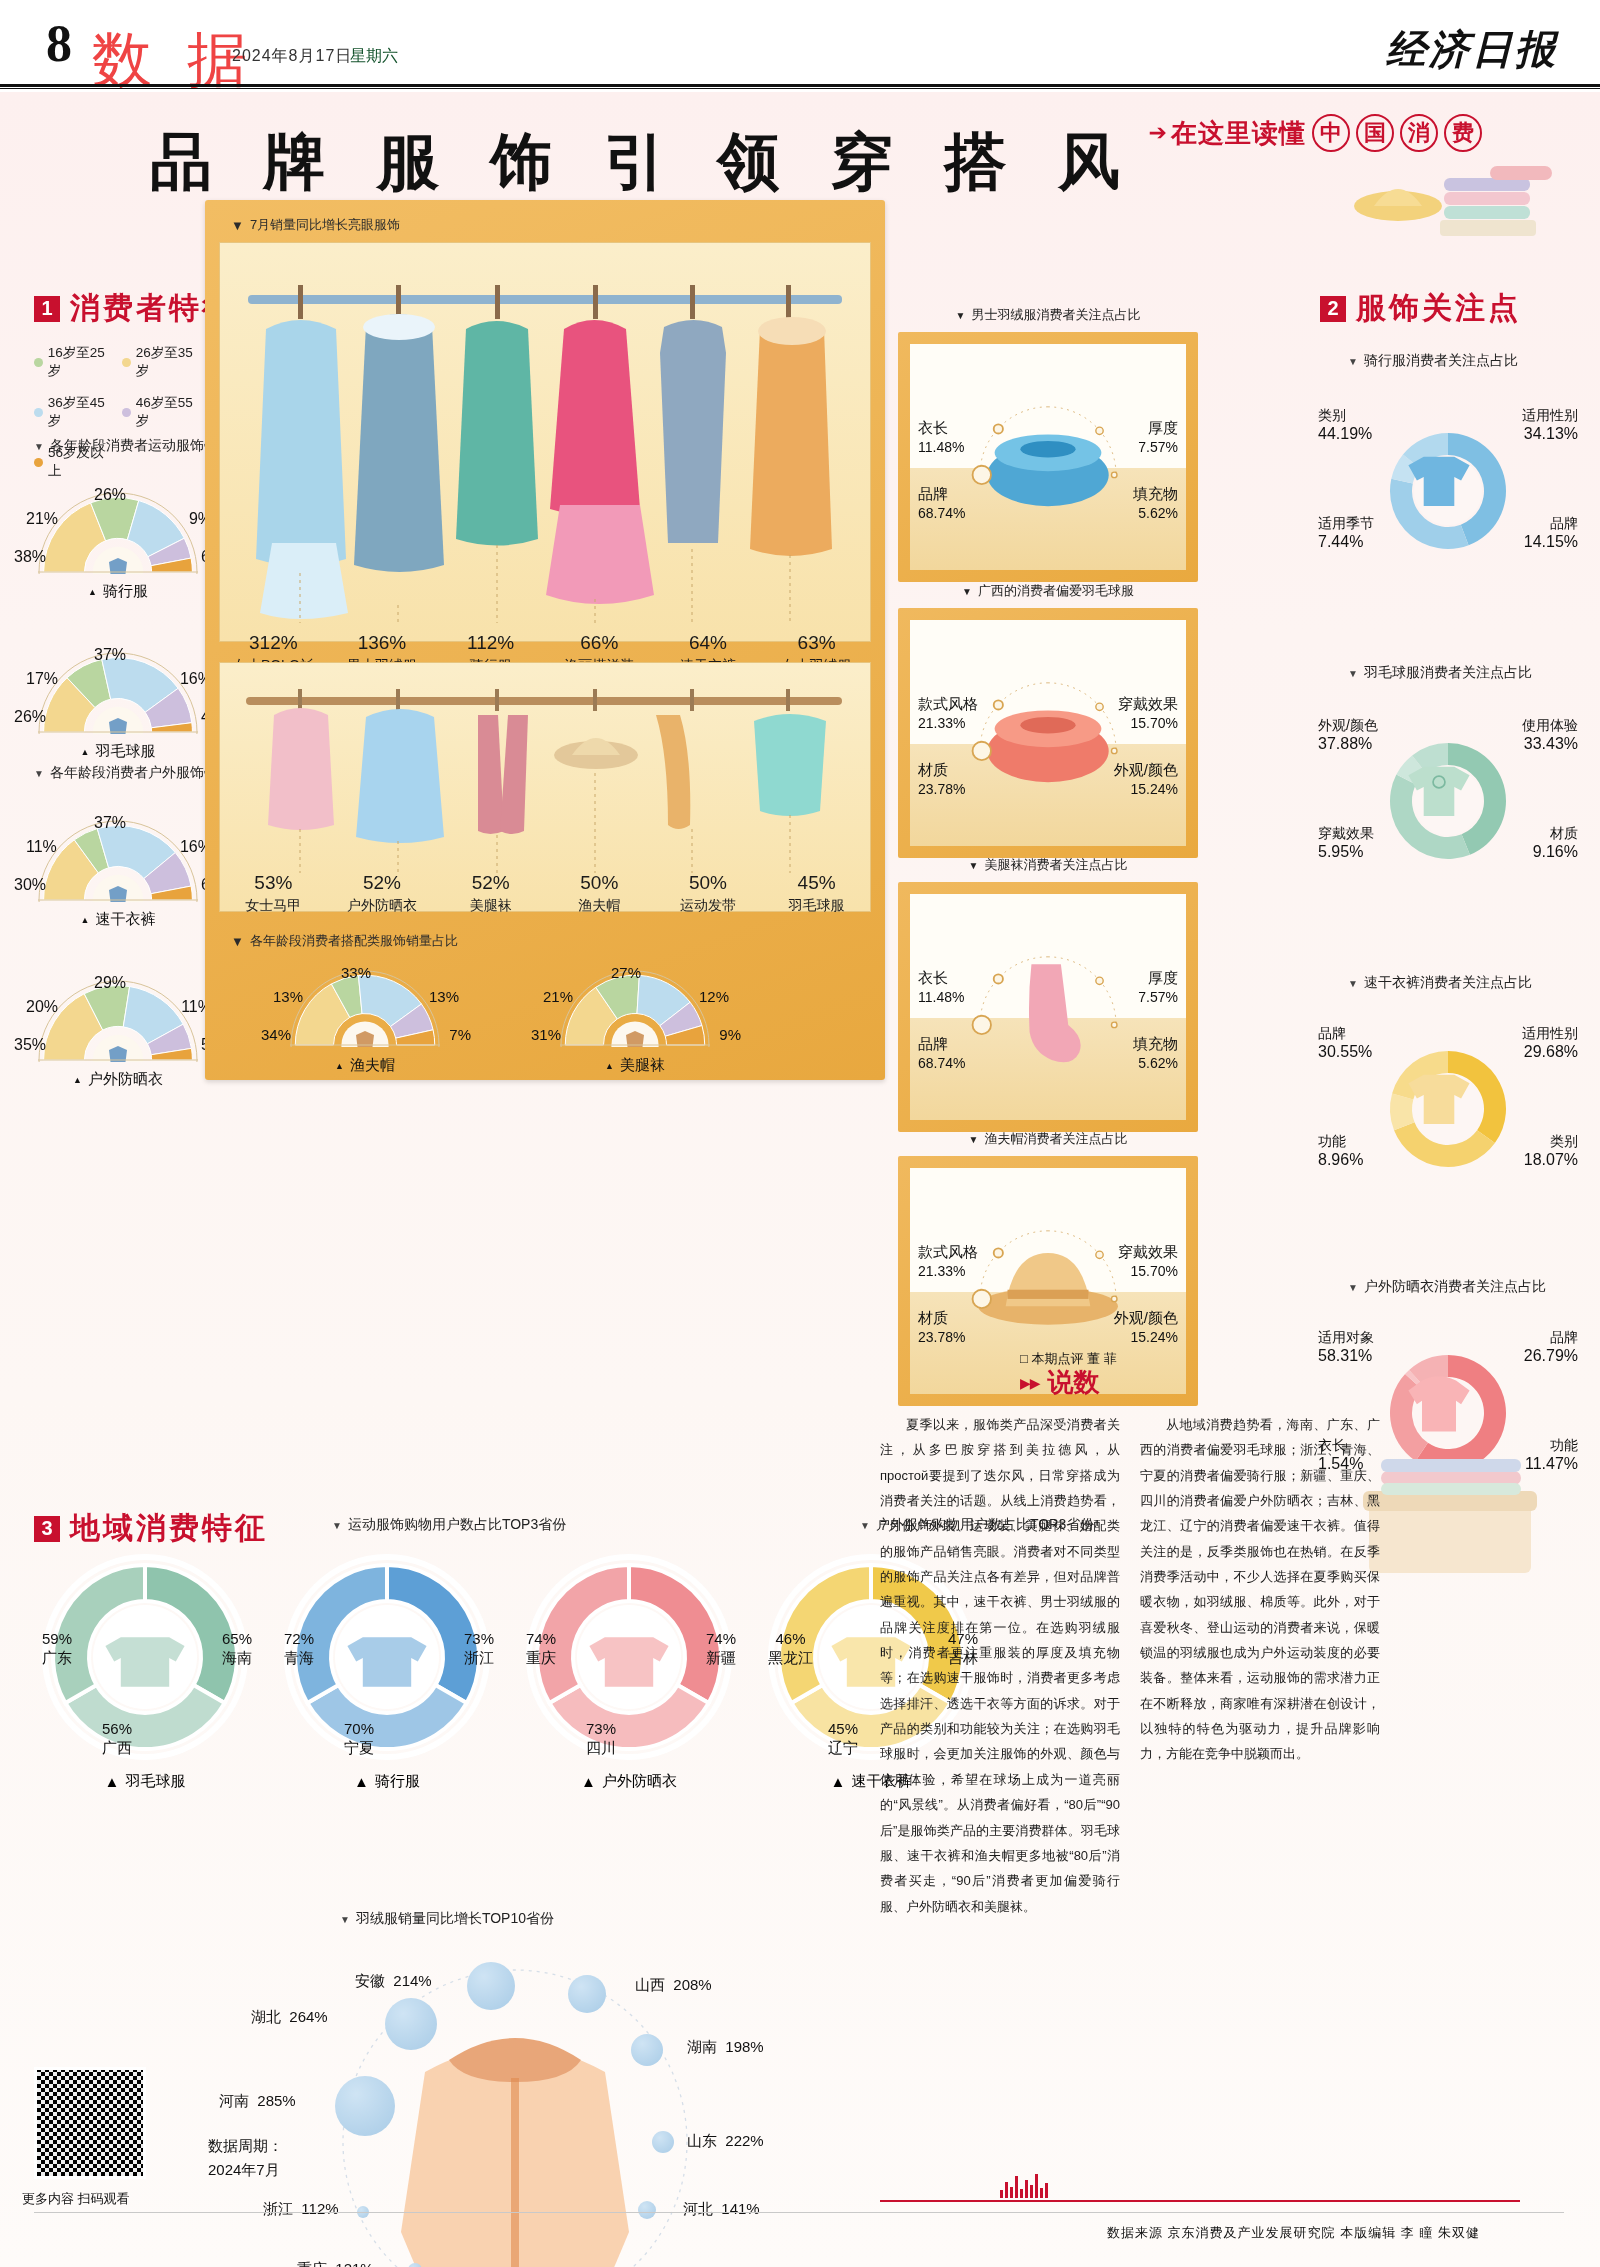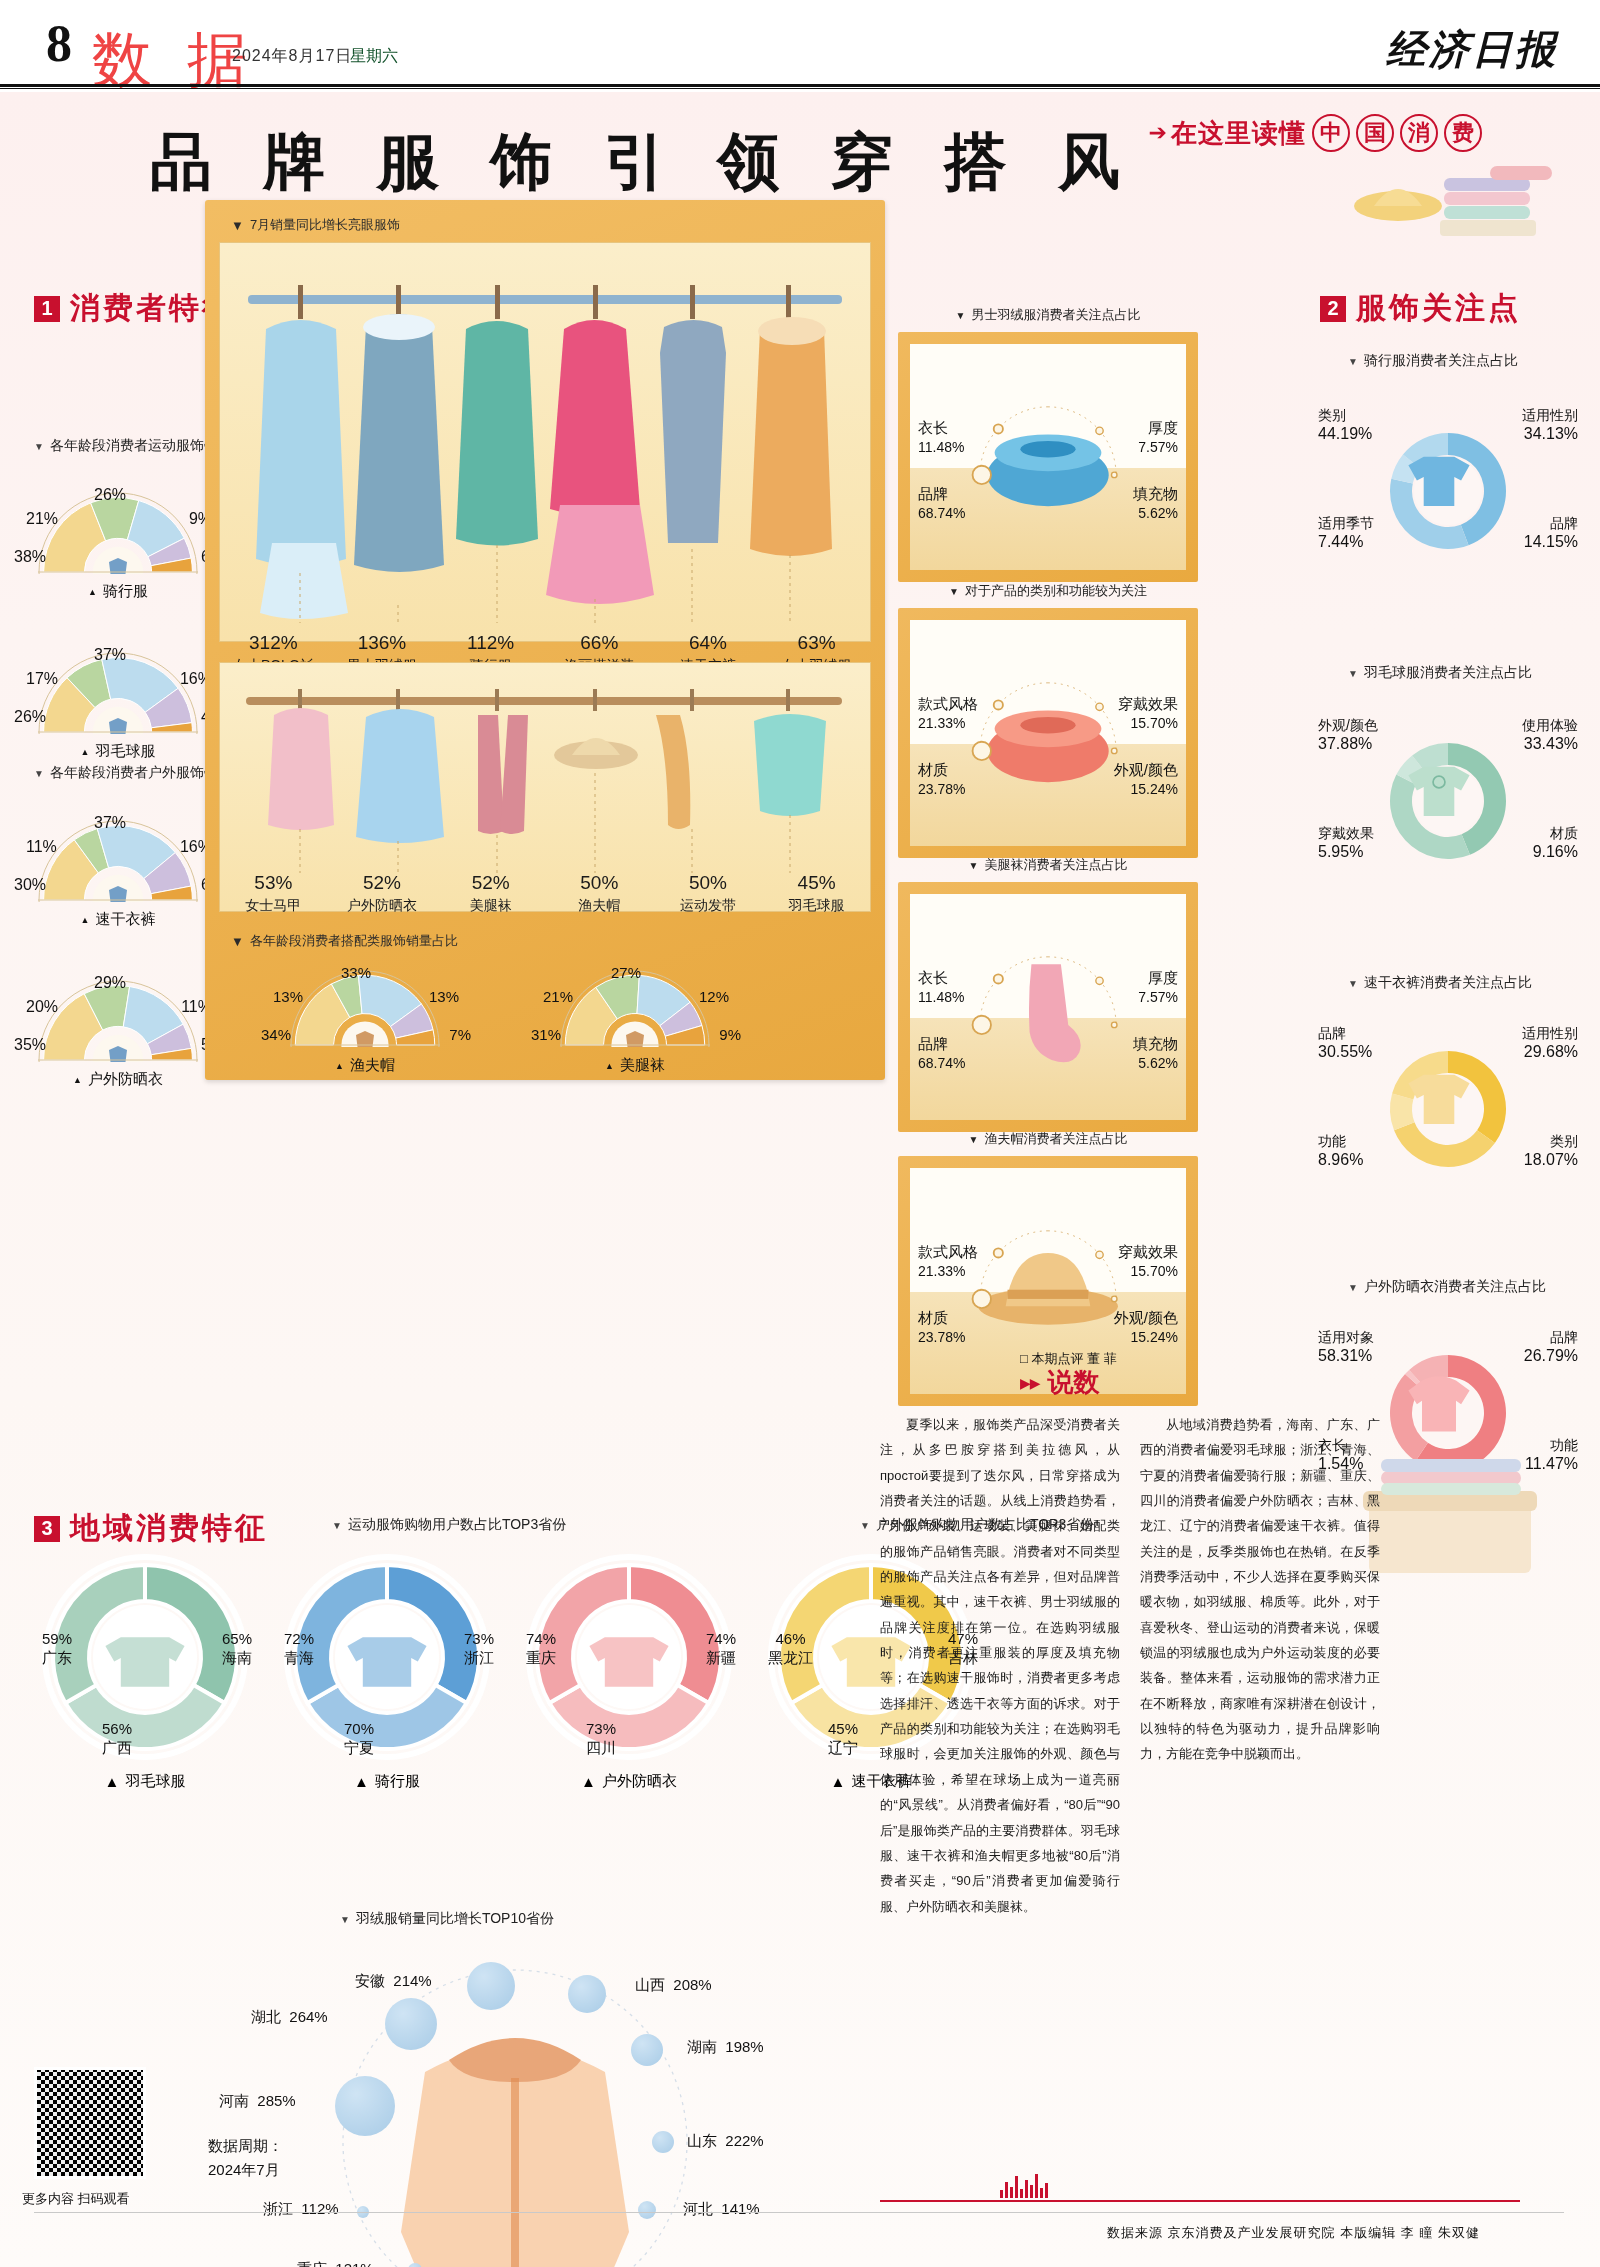--- a/index.html
+++ b/index.html
@@ -163,20 +163,42 @@
     <rect x="104" y="64" width="86" height="13" rx="6" fill="#bfe0d6"></rect>
     <rect x="100" y="78" width="96" height="16" rx="4" fill="#efe4cf"></rect>
     <rect x="150" y="24" width="62" height="14" rx="7" fill="#f2b9bd"></rect>
   </svg>
 
   <div class="sec-head" style="left:34px; top:196px;">
     <span class="sec-num">1</span>
     <span class="sec-title">消费者特征</span>
   </div>
 
+  <div id="legend">
+      <div class="lg">
+        <span class="dot" style="background:#b9d6a0"></span>
+        <span>16岁至25岁</span>
+      </div>
+      <div class="lg">
+        <span class="dot" style="background:#f3d78f"></span>
+        <span>26岁至35岁</span>
+      </div>
+      <div class="lg">
+        <span class="dot" style="background:#bcdcee"></span>
+        <span>36岁至45岁</span>
+      </div>
+      <div class="lg">
+        <span class="dot" style="background:#cdbfdd"></span>
+        <span>46岁至55岁</span>
+      </div>
+      <div class="lg">
+        <span class="dot" style="background:#e8a33d"></span>
+        <span>56岁及以上</span>
+      </div>
+    </div>
 
   <div class="cap" style="position:absolute;left:34px;top:345px;">
     <span class="tri">▼</span>
     <span>各年龄段消费者运动服饰销量占比</span>
   </div>
   <div class="cap" style="position:absolute;left:34px;top:672px;">
     <span class="tri">▼</span>
     <span>各年龄段消费者户外服饰销量占比</span>
   </div>
 
@@ -477,21 +499,21 @@
           </svg>
         </div>
         <div class="kv" style="left: 20px; top: 86px;"><b>衣长</b><span>11.48%</span></div>
         <div class="kv" style="right: 20px; top: 86px; text-align: right;"><b>厚度</b><span>7.57%</span></div>
         <div class="kv" style="left: 20px; top: 152px;"><b>品牌</b><span>68.74%</span></div>
         <div class="kv" style="right: 20px; top: 152px; text-align: right;"><b>填充物</b><span>5.62%</span></div>
       </div>
       <div class="ocard" style="left: 898px; top: 516px; height: 250px;">
         <div class="ttl">
           <span class="tri" style="font-size:10px">▼</span>
-          <span>对于产品的类别和功能较为关注</span>
+          <span>广西的消费者偏爱羽毛球服</span>
         </div>
         <div class="stage">
           <svg width="276" height="226" viewBox="0 0 300 140" style="position:absolute;left:0;bottom:6px">
             <path d="M150 22 a74 74 0 0 1 74 74" fill="none" stroke="#d8b071" stroke-dasharray="2 5"></path>
             <path d="M150 22 a74 74 0 0 0 -74 74" fill="none" stroke="#d8b071" stroke-dasharray="2 5"></path>
             <ellipse cx="150" cy="96" rx="66" ry="34" fill="#ef7b6a"></ellipse>
             <ellipse cx="150" cy="72" rx="58" ry="20" fill="#f79a86"></ellipse>
             <ellipse cx="150" cy="68" rx="30" ry="9" fill="#e06a58"></ellipse>
             <circle cx="78" cy="96" r="10" fill="#fdf6e6" stroke="#d8a552" stroke-width="2"></circle>
             <circle cx="96" cy="46" r="5" fill="#fdf6e6" stroke="#d8a552" stroke-width="2"></circle>

